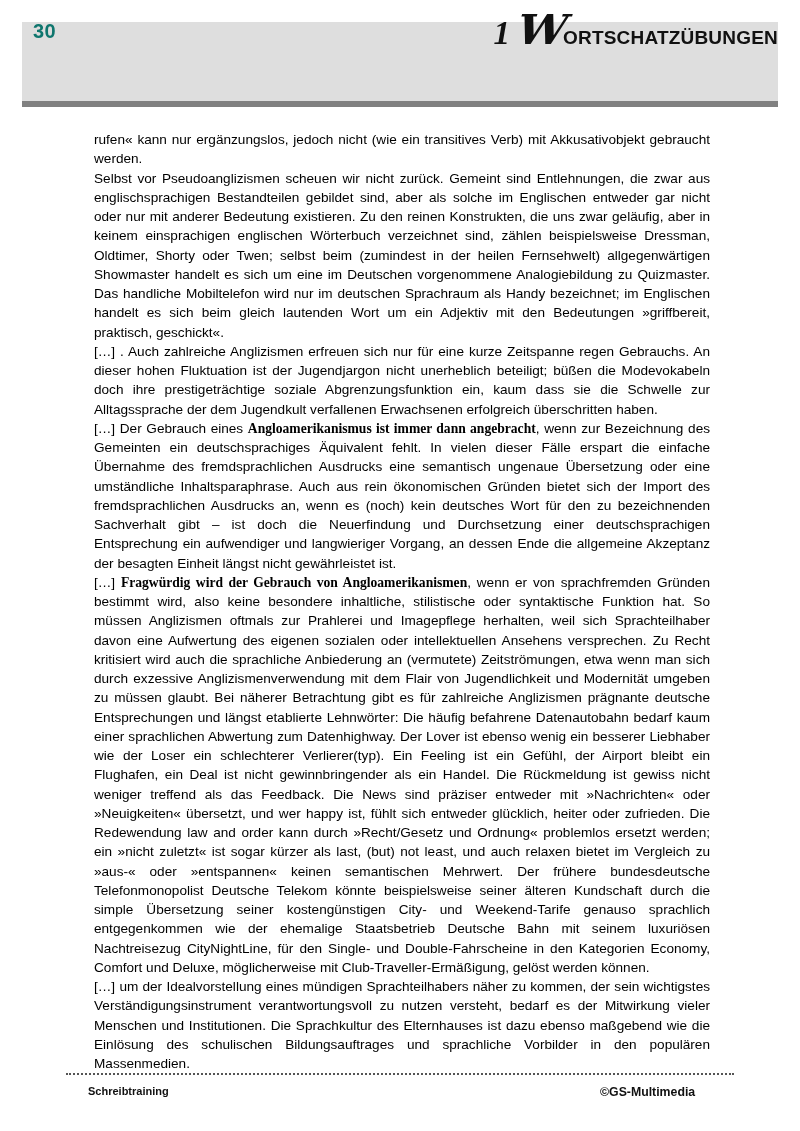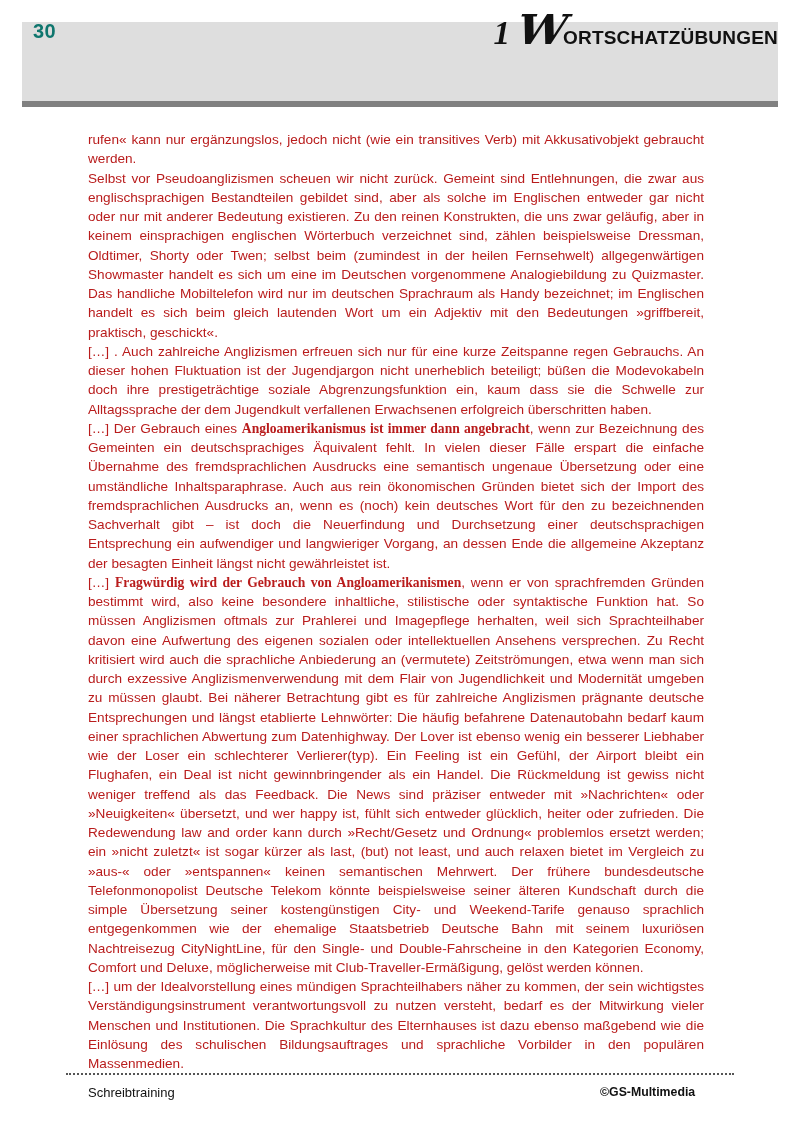--- a/index.html
+++ b/index.html
@@ -74,28 +74,28 @@
     font-family: "Liberation Sans", sans-serif;
     font-weight: bold;
     font-size: 19px;
     letter-spacing: 0.2px;
     color: #111111;
   }
 
   
   .body-text {
     position: absolute;
-    left: 88px;
+    left: 94px;
     top: 130px;
     width: 616px;
     font-size: 13.6px;
     line-height: 19.25px;
     text-align: justify;
     text-justify: inter-word;
-    color: #b91c1c;
+    color: #000000;
     -webkit-hyphens: none;
     hyphens: none;
   }
   .body-text p {
     margin: 0;
     text-align: justify;
   }
   .body-text b {
     font-weight: bold;
     font-family: Liberation Serif, serif;
@@ -107,22 +107,22 @@
     left: 66px;
     top: 1073px;
     width: 668px;
     height: 0;
     border-top: 2px dotted #555555;
   }
   .footer-left {
     position: absolute;
     left: 88px;
     top: 1085px;
-    font-size: 13px;
-    font-weight: normal;
+    font-size: 11px;
+    font-weight: bold;
     color: #111111;
   }
   .footer-right {
     position: absolute;
     left: 600px;
     top: 1085px;
     font-size: 12.3px;
     font-weight: bold;
     color: #111111;
   }

